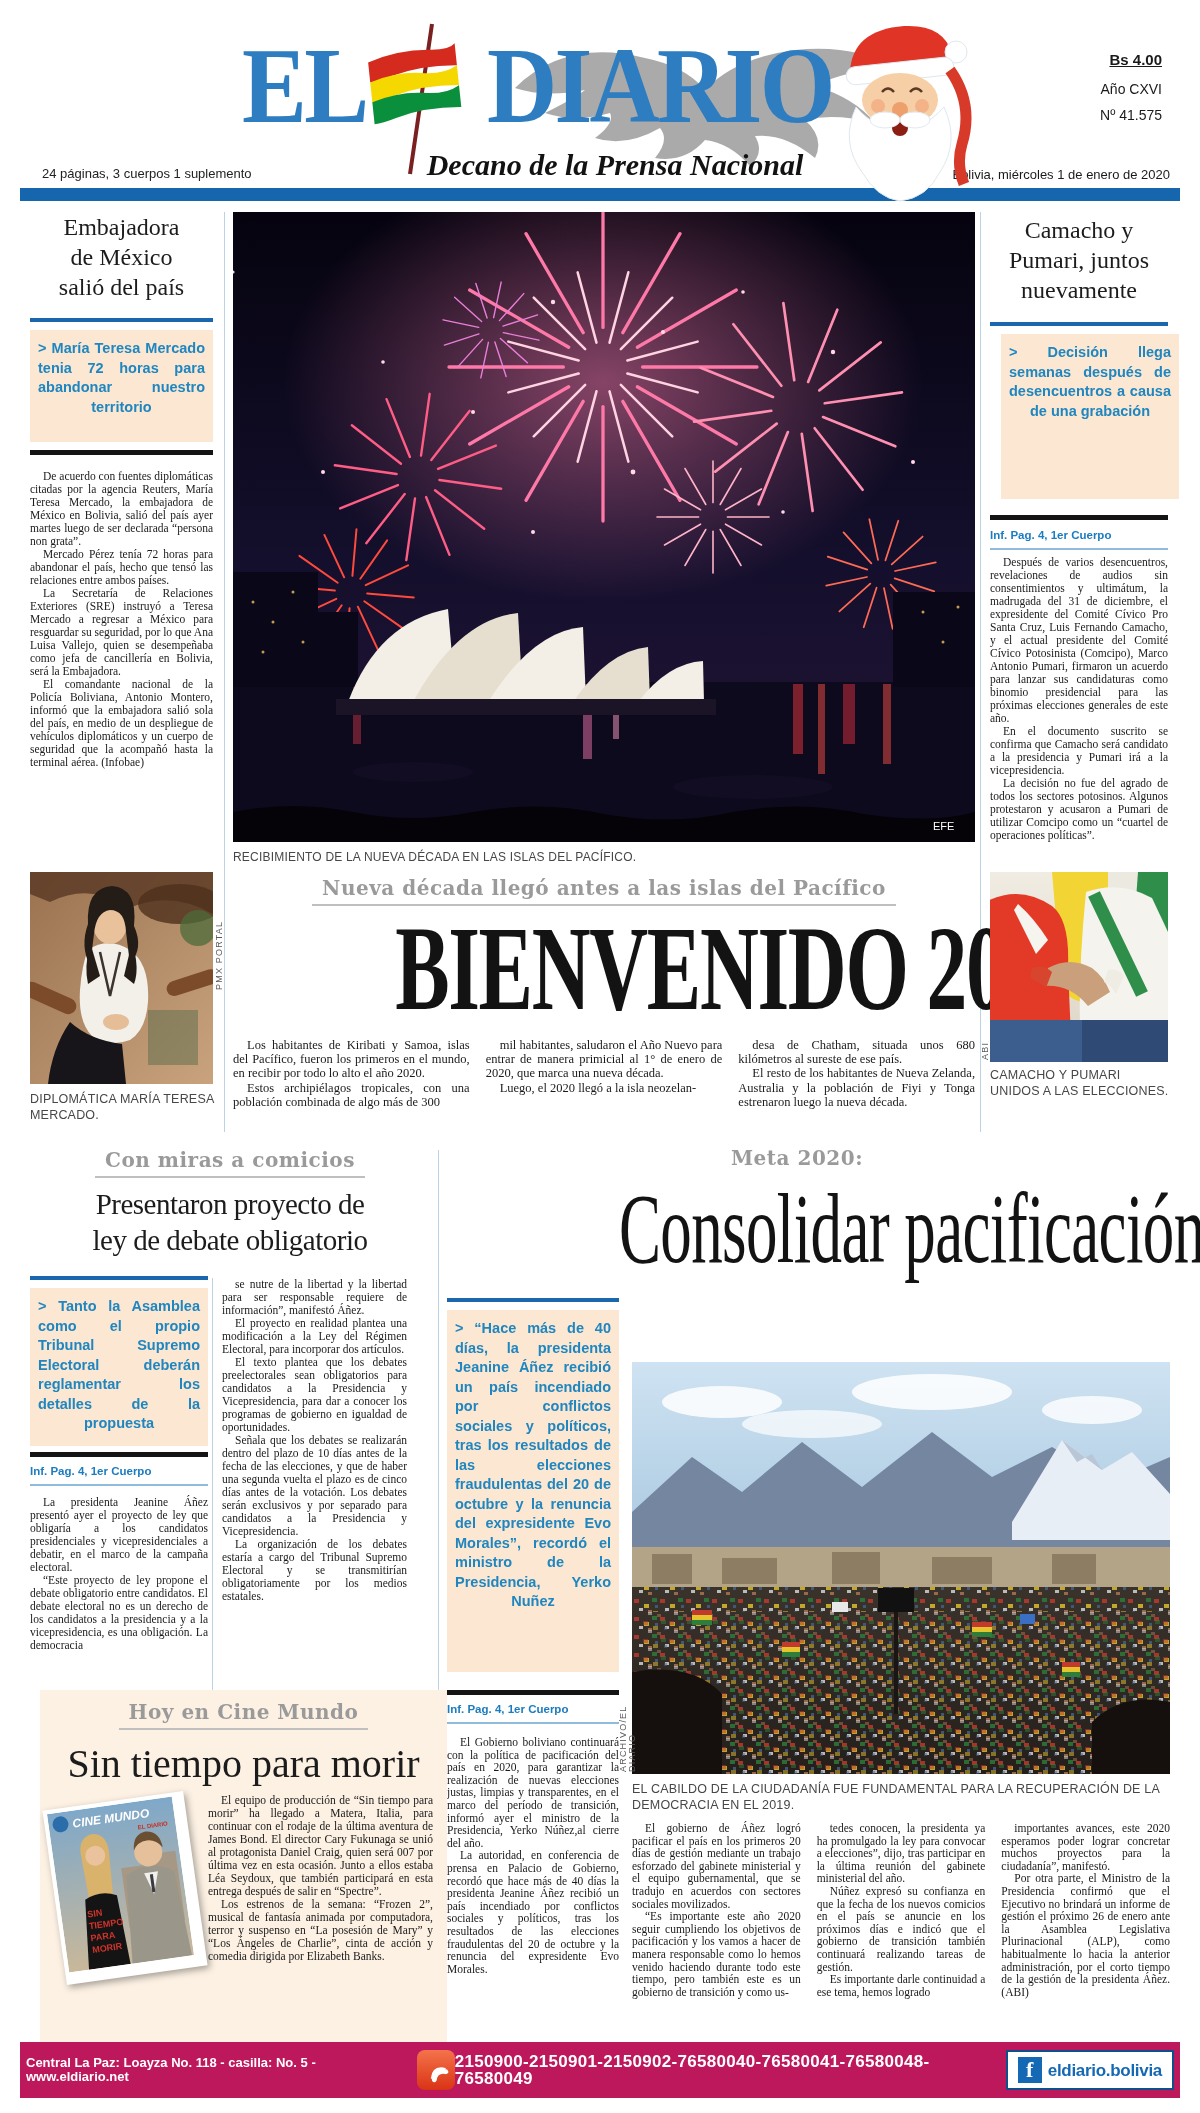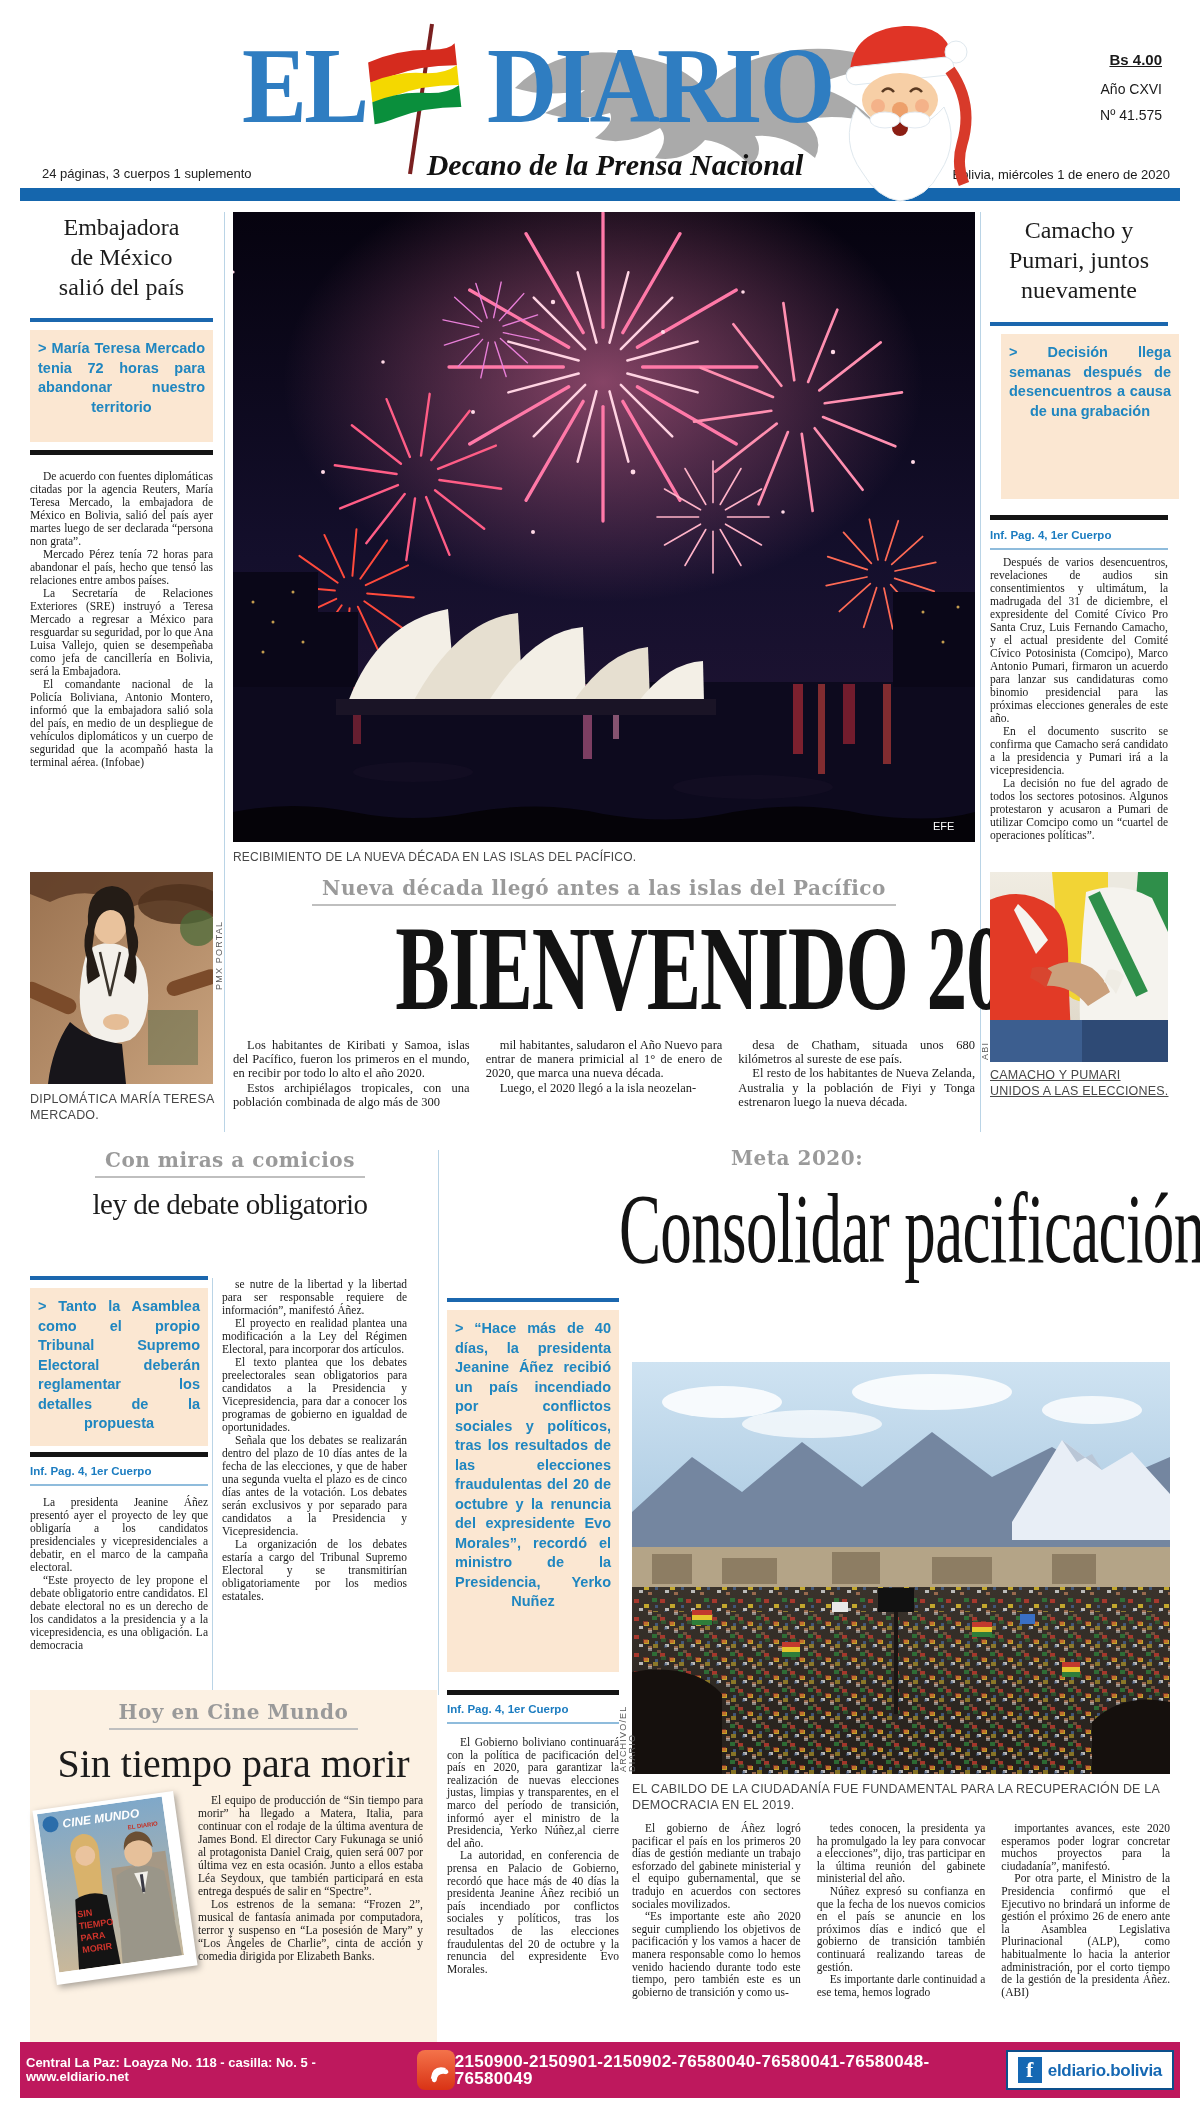--- a/index.html
+++ b/index.html
@@ -327,29 +327,30 @@
       <path d="M96,20 Q130,8 162,26 L178,60 L178,190 L92,190 Q86,120 96,20 Z" fill="#f5f3ee"></path>
       <line x1="104" y1="22" x2="152" y2="122" stroke="#2f8f4a" stroke-width="13"></line>
       <rect x="0" y="148" width="178" height="42" fill="#3c5e8f"></rect>
       <rect x="92" y="148" width="86" height="42" fill="#2e4a75"></rect>
       <path d="M58,96 Q80,84 102,96 Q114,105 120,120 L98,134 Q80,112 54,114 Z" fill="#caa07c"></path>
       <path d="M42,96 Q54,92 62,100 L56,116 Q46,108 40,106 Z" fill="#d8452f"></path>
       <path d="M118,98 Q128,96 134,104 L126,122 Q120,112 114,110 Z" fill="#efece4"></path>
     </svg>
   </div>
   <div class="abs vcredit" style="left:981px; top:1012px; height:48px;">ABI</div>
-  <div class="abs caption" style="left:990px; top:1068px; width:180px;text-decoration:underline;">CAMACHO Y PUMARI UNIDOS A LAS ELECCIONES.</div>
+  <div class="abs caption" style="left:990px; top:1068px; width:180px;">CAMACHO Y PUMARI UNIDOS A LAS ELECCIONES.</div>
 
   <div class="abs vdiv" style="left:212px; top:1278px; height:445px;"></div>
   <div class="abs vdiv" style="left:438px; top:1150px; height:545px;"></div>
 
   <div class="abs kicker-wrap" style="left:30px; top:1150px; width:400px;">
     <span class="kicker lined">Con miras a comicios</span>
   </div>
   <div class="abs h-md" style="left:30px; top:1186px; width:400px;">
+    <span>Presentaron proyecto de</span>
     <span>ley de debate obligatorio</span>
   </div>
   <div class="abs rule-b" style="left:30px; top:1276px; width:178px;"></div>
   <div class="abs teaser" style="left:30px; top:1288px; width:178px; min-height:158px;">&gt; Tanto la Asamblea como el propio Tribunal Supremo Electoral deberán reglamentar los detalles de la propuesta</div>
   <div class="abs rule-k" style="left:30px; top:1452px; width:178px;"></div>
   <div class="abs ref" style="left:30px; top:1466px; width:178px;">Inf. Pag. 4, 1er Cuerpo</div>
   <div class="abs body-col" style="left:30px; top:1496px; width:178px;">
     <p>La presidenta Jeanine Áñez presentó ayer el proyecto de ley que obligaría a los candidatos presidenciales y vicepresidenciales a debatir, en el marco de la campaña electoral.</p>
     <p>“Este proyecto de ley propone el debate obligatorio entre candidatos. El debate electoral no es un derecho de los candidatos a la presidencia y a la vicepresidencia, es una obligación. La democracia</p>
   </div>
@@ -457,21 +458,21 @@
       <p>tedes conocen, la presidenta ya ha promulgado la ley para convocar a elecciones”, dijo, tras participar en la última reunión del gabinete ministerial del año.</p>
       <p>Núñez expresó su confianza en que la fecha de los nuevos comicios en el país se anuncie en los próximos días e indicó que el gobierno de transición también continuará realizando tareas de gestión.</p>
       <p>Es importante darle continuidad a ese tema, hemos logrado</p>
     </div>
     <div class="body-col" style="line-height:12.6px;">
       <p>importantes avances, este 2020 esperamos poder lograr concretar muchos proyectos para la ciudadanía”, manifestó.</p>
       <p>Por otra parte, el Ministro de la Presidencia confirmó que el Ejecutivo no brindará un informe de gestión el próximo 26 de enero ante la Asamblea Legislativa Plurinacional (ALP), como habitualmente lo hacia la anterior administración, por el corto tiempo de la gestión de la presidenta Áñez. (ABI)</p>
     </div>
   </div>
 
-  <div class="abs cine-box" style="left:30px; top:1690px; width:407px; height:362px;">
+  <div class="abs cine-box" style="left:40px; top:1690px; width:407px; height:362px;">
     <div class="kicker-wrap" style="padding-top:12px;">
       <span class="kicker lined">Hoy en Cine Mundo</span>
     </div>
     <div class="h-cine" style="margin-top:14px;">Sin tiempo para morir</div>
     <div class="cine-content" style="margin-top:10px;">
       <div class="cover-frame">
         <svg width="126" height="160" viewBox="0 0 126 160">
           <defs>
               <linearGradient id="cv" x1="0" y1="0" x2="0" y2="1">
                 <stop offset="0" stop-color="#7fa8c9"></stop>

